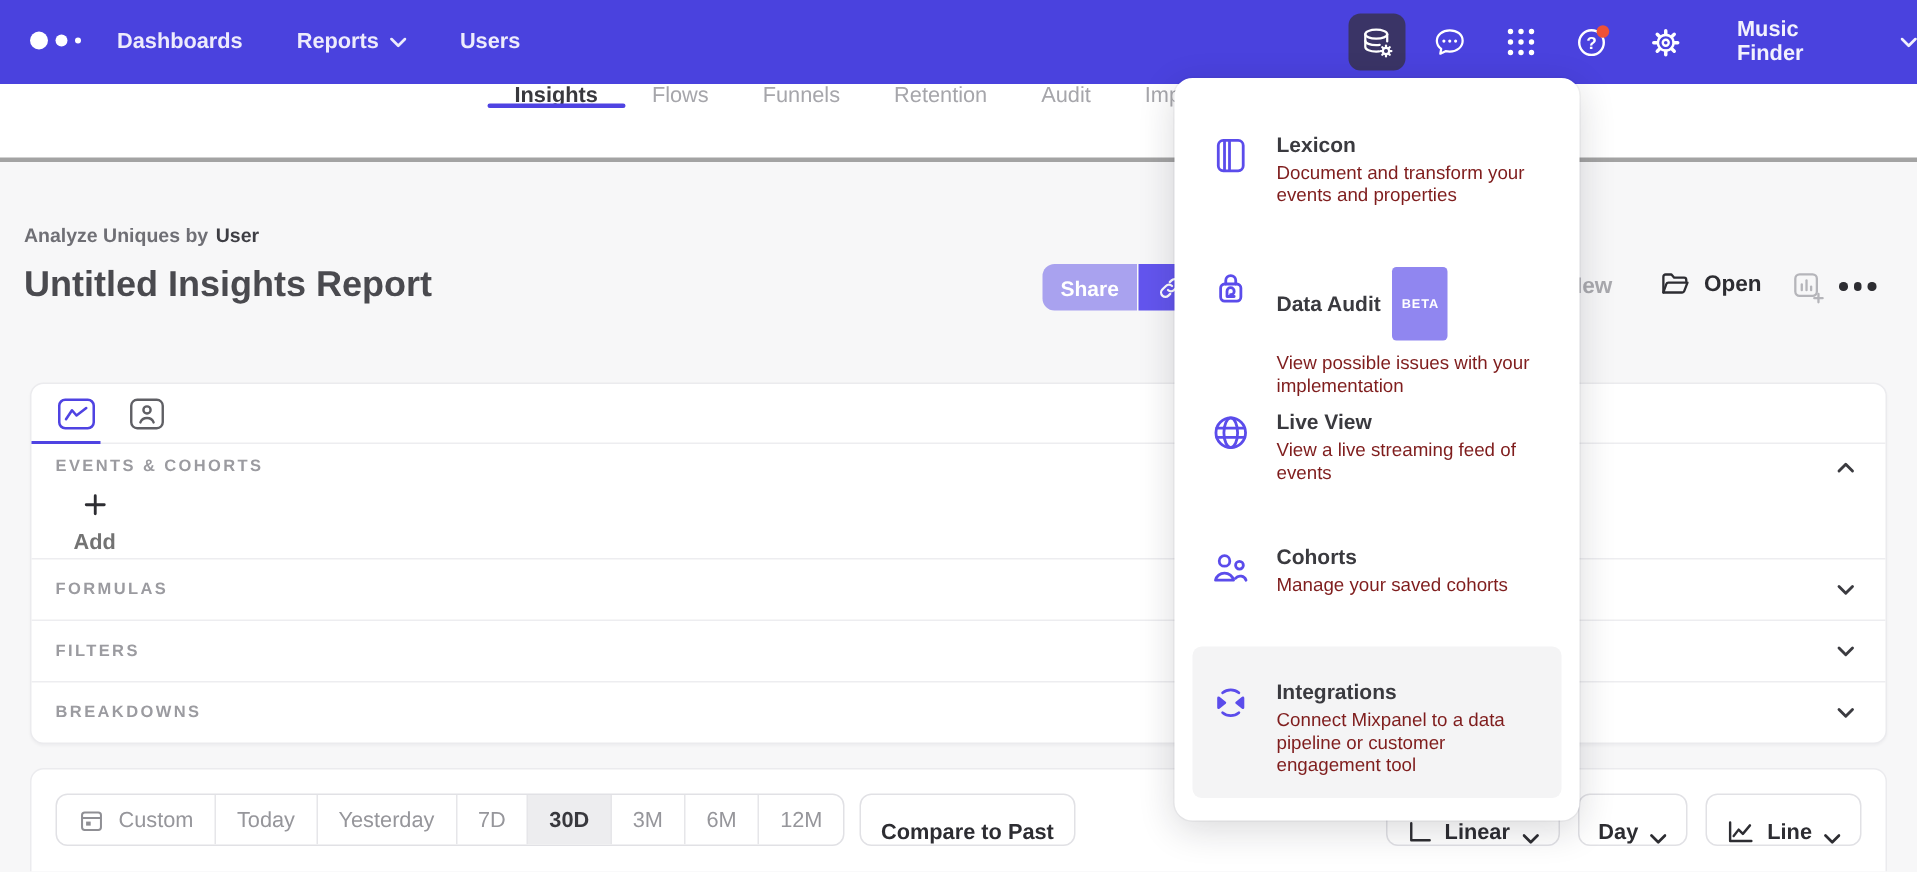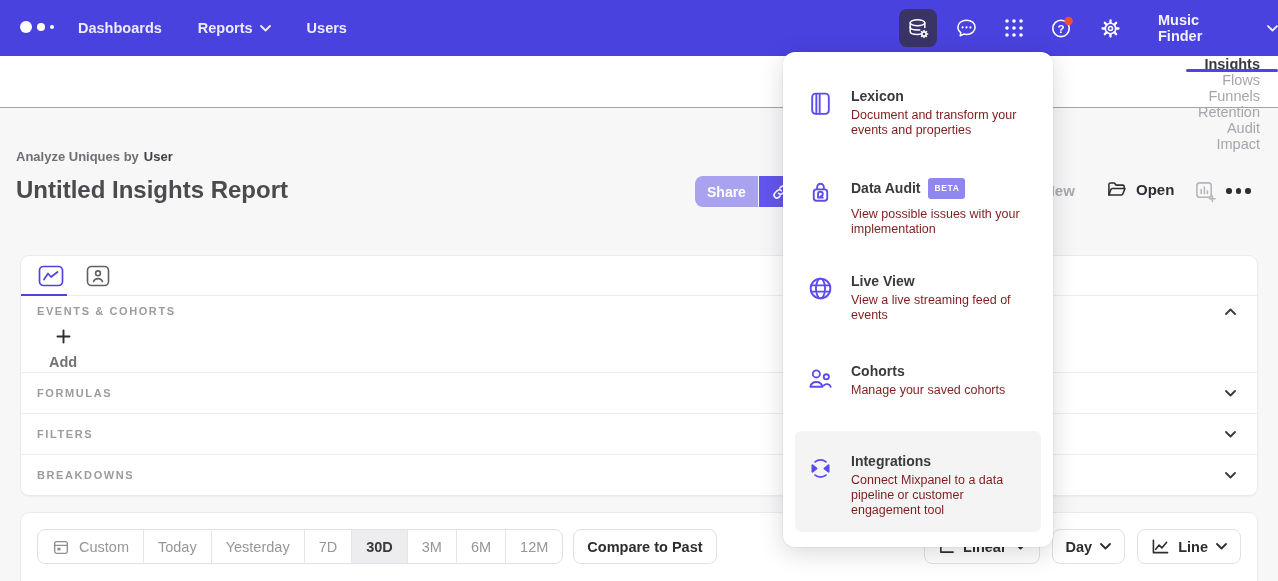--- a/index.html
+++ b/index.html
@@ -16,21 +16,21 @@
   .navlink { display:flex; align-items:center; gap:7px; color:#edebfc; font-size:14.5px; font-weight:700; cursor:pointer; }
   .search { position:absolute; left:385px; top:11px; width:452px; height:33px; background:#5b53e6; border-radius:8px; display:flex; align-items:center; justify-content:center; gap:10px; }
   .search input { background:transparent; border:none; outline:none; width:248px; font-size:14.5px; color:#e7e4fb; font-family:"Liberation Sans",sans-serif; }
   .search input::placeholder { color:#cfcbf5; opacity:1; }
   .navicons { position:absolute; top:9px; left:899px; display:flex; }
   .icbtn { width:38px; height:38px; border-radius:8px; display:flex; align-items:center; justify-content:center; margin-right:10px; cursor:pointer; position:relative; }
   .icbtn.active { background:#3a3466; }
   .project { position:absolute; left:1158px; top:0; height:56px; display:flex; align-items:center; gap:20px; color:#f2f1fd; font-size:14.5px; font-weight:700; cursor:pointer; }
 
   
-  .tabbar { position:absolute; left:0; top:56px; width:100%; height:52px; background:#fff; border-bottom:1px solid #a3a3a3; display:flex; align-items:flex-end; padding-left:325px;flex-direction:column; }
+  .tabbar { position:absolute; left:0; top:56px; width:100%; height:52px; background:#fff; border-bottom:3px solid #a3a3a3; display:flex; align-items:flex-start; padding-left:325px; }
   .rtab { position:relative; display:flex; align-items:center; padding:0 18px; font-size:14.5px; color:#a6a6ab; cursor:pointer; white-space:nowrap; }
   .rtab.active { color:#38383d; font-weight:700; }
   .rtab.active .underline { position:absolute; left:0; right:0; bottom:0; height:3px; background:#4f43e2; border-radius:2px; }
 
   
   .eyebrow { position:absolute; left:16px; top:149px; font-size:13px; color:#6f6f75; font-weight:600; }
   .eyebrow b { color:#3e3e44; font-weight:700; margin-left:5px; }
   .pagetitle { position:absolute; left:16px; top:176px; font-size:24px; font-weight:700; color:#4a4a4f; }
   .share-split { position:absolute; left:695px; top:176px; height:31px; display:flex; cursor:pointer; }
   .share-main { background:#a9a2ef; color:#fff; font-size:14px; font-weight:700; display:flex; align-items:center; padding:0 12px; border-radius:8px 0 0 8px; }
@@ -53,30 +53,30 @@
   .addbtn { display:flex; align-items:center; gap:10px; font-size:14.5px; font-weight:700; color:#737373; cursor:pointer;flex-direction:column; }
 
   
   .toolcard { position:absolute; left:20px; top:512px; width:1238px; height:80px; background:#fff; border:1px solid #ebebee; border-radius:9px; padding:16px; display:flex; justify-content:space-between; }
   .segctl { display:flex; align-items:stretch; height:35px; border:1px solid #e1e1e5; border-radius:8px; overflow:hidden; background:#fff; }
   .seg { display:flex; align-items:center; gap:9px; padding:0 14px; font-size:14.5px; color:#96969b; border-right:1px solid #e6e6e9; cursor:pointer; white-space:nowrap; }
   .seg:last-child { border-right:none; }
   .seg.active { background:#ededef; color:#38383d; font-weight:700; }
   .leftgroup { display:flex; gap:10px; }
   .rightgroup { display:flex; gap:12px; }
-  .tbtn { height:35px; border:1px solid #e1e1e5; border-radius:8px; background:#fff; display:flex; align-items:center; gap:8px; padding:0 13px; font-size:14.5px; font-weight:700; color:#2d2d32; cursor:pointer; white-space:nowrap; }
+  .tbtn { height:35px; border:1px solid #e1e1e5; border-radius:8px; background:#fff; display:flex; align-items:flex-end; gap:8px; padding:0 13px; font-size:14.5px; font-weight:700; color:#2d2d32; cursor:pointer; white-space:nowrap; }
 
   
   .panel { position:absolute; left:783px; top:52px; width:270px; height:495px; background:#fff; border-radius:12px; box-shadow:0 6px 24px rgba(25,25,40,.16), 0 0 0 1px rgba(25,25,40,.04); z-index:50; }
   .mi { position:absolute; left:12px; width:246px; display:flex; align-items:flex-start; padding:10px 10px 10px 12px; border-radius:6px; cursor:pointer; }
   .mi .ic { width:28px; flex:none; margin-right:16px; padding-top:2px; }
   .mi-title { font-size:14px; font-weight:700; color:#3a3a3f; line-height:17px; display:flex; align-items:center; gap:8px; }
   .mi-desc { font-size:12.5px; color:#7f1d1d; line-height:15px; margin-top:3px; max-width:172px; }
   .mi-desc.gap { margin-top:8px; }
-  .badge { background:#9086f0; color:#fff; font-size:8.5px; font-weight:700; letter-spacing:.6px; padding:6px 6px; border-radius:3px; line-height:1; }
+  .badge { background:#9086f0; color:#fff; font-size:8.5px; font-weight:700; letter-spacing:.6px; padding:20px 6px; border-radius:3px; line-height:1; }
   .mi0{ top:26px; } .mi1{ top:116px; } .mi2{ top:211px; } .mi3{ top:301px; }
   .mi4{ top:379px; height:101px; background:#f4f4f5; padding-top:22px; }
 
   svg { display:block; }
 </style>
 </head>
 <body>
 
 <div id="app">
 

